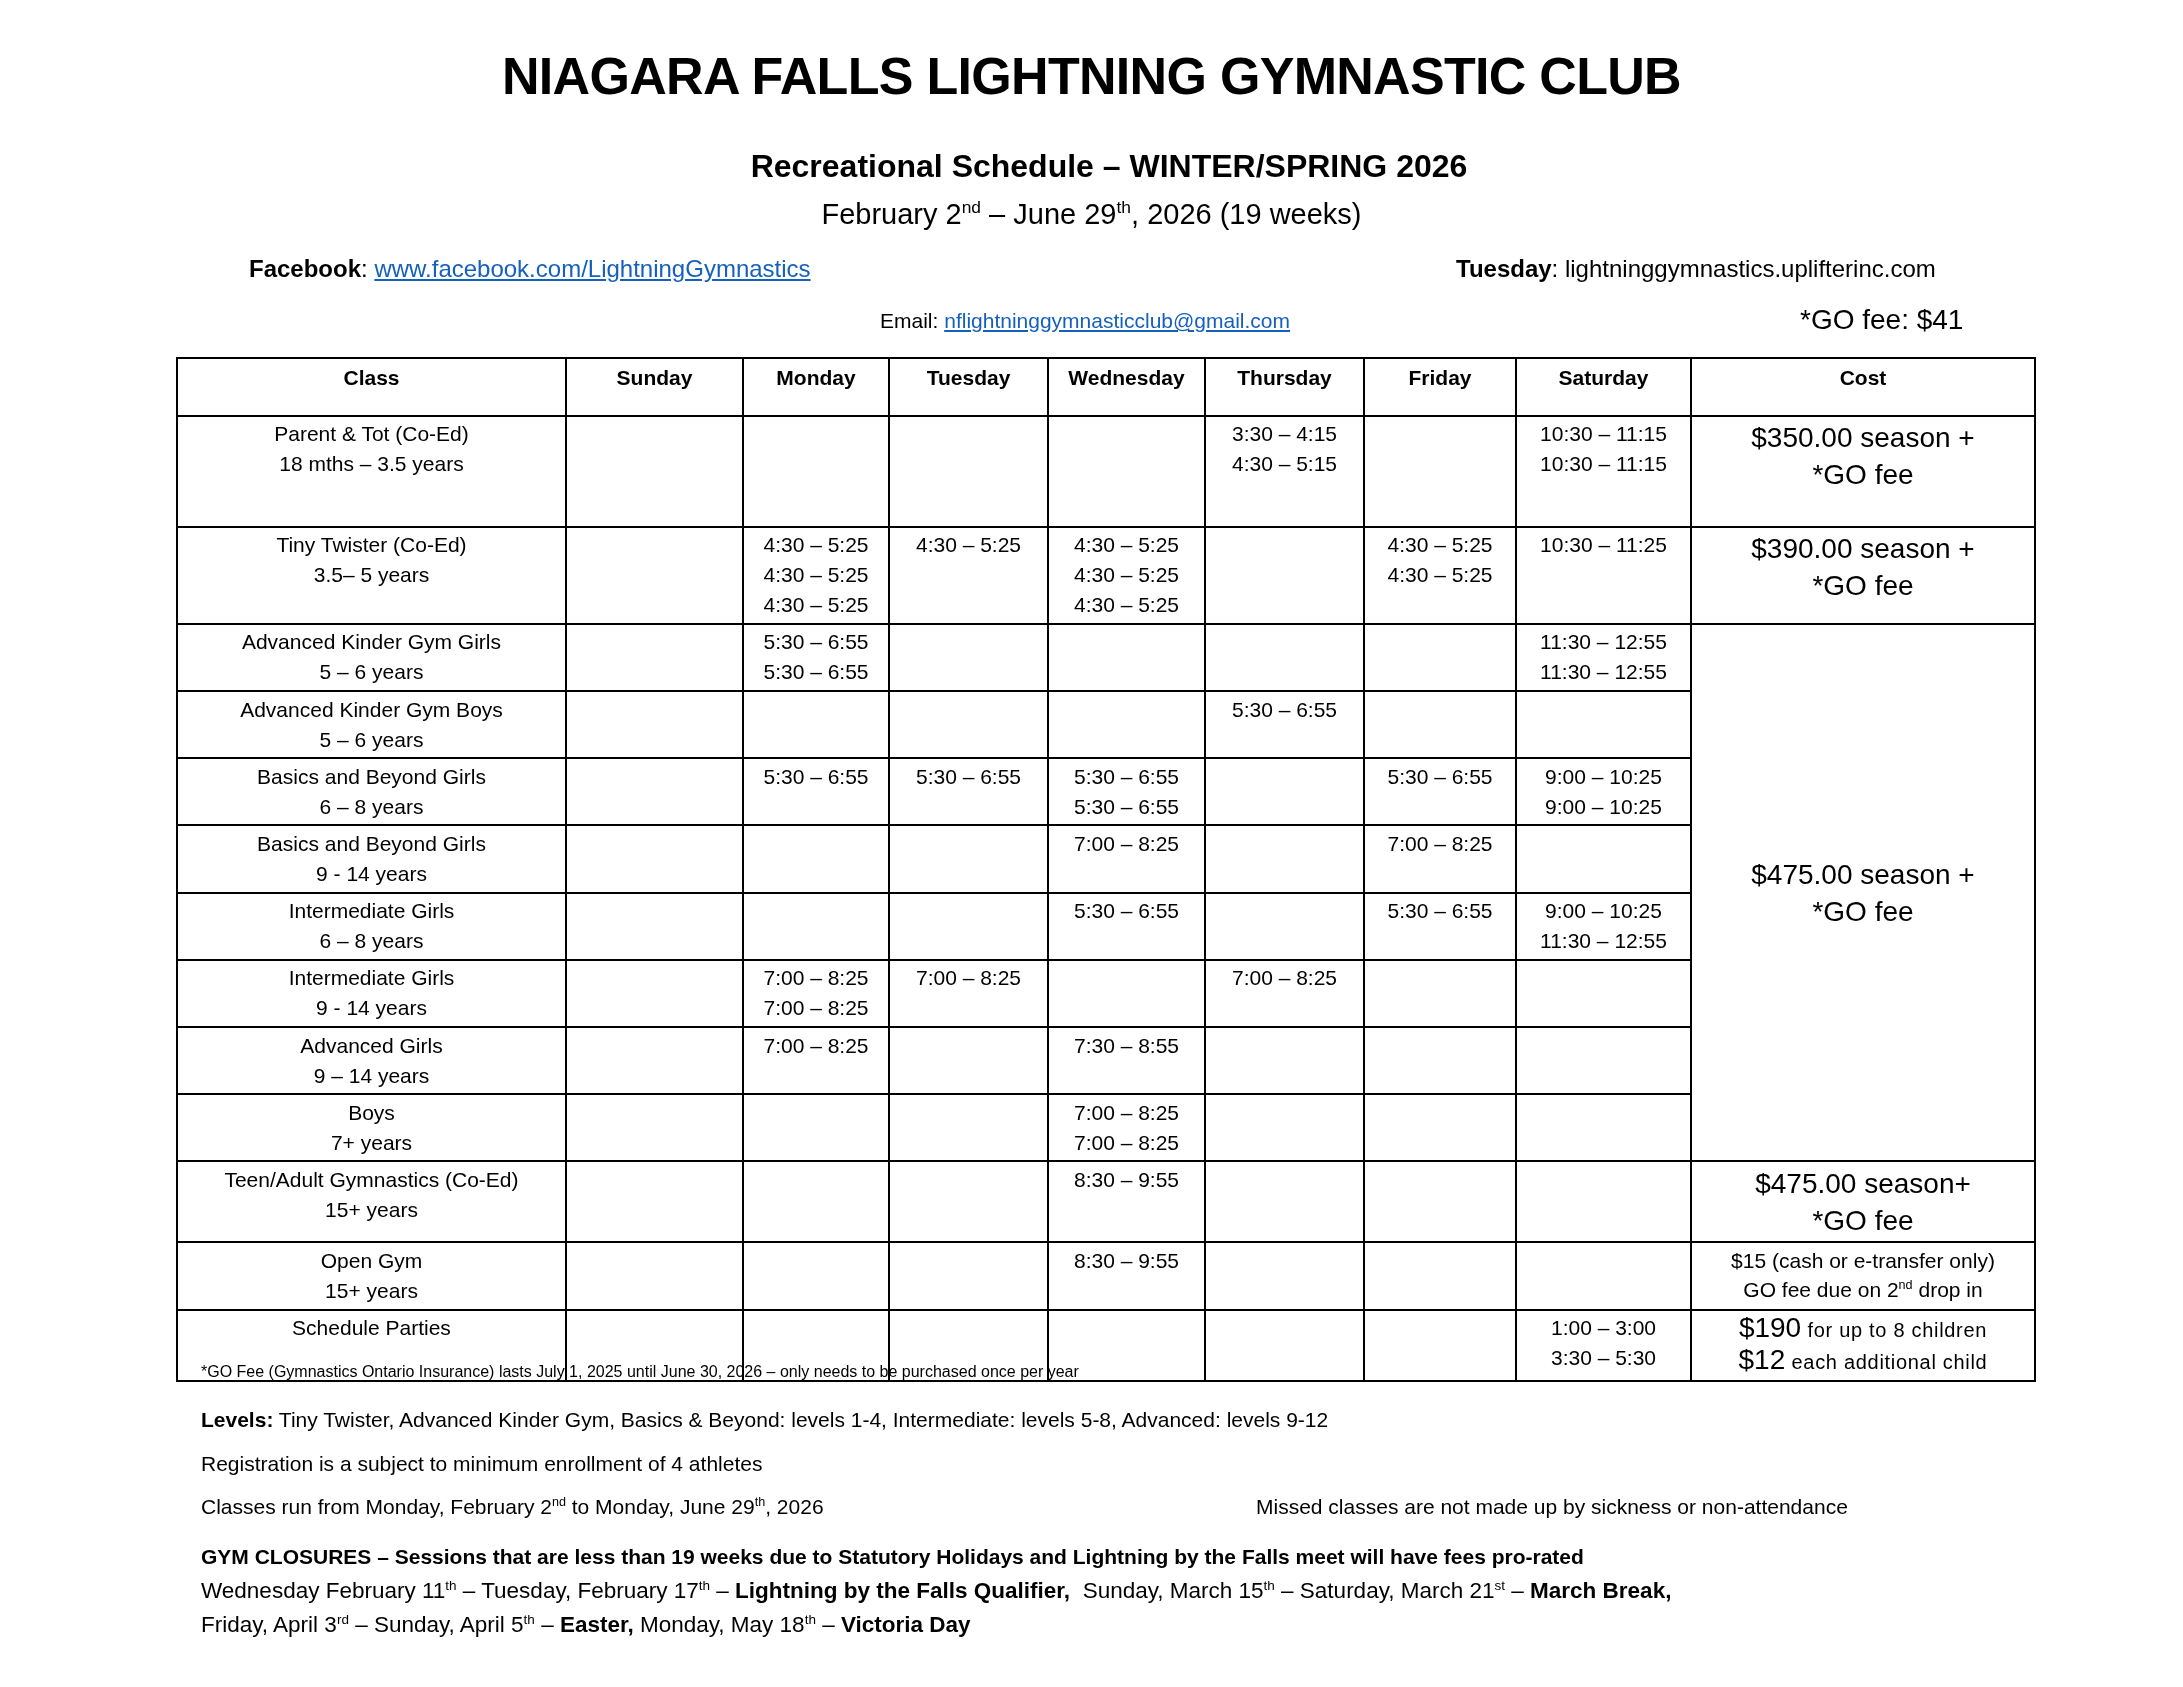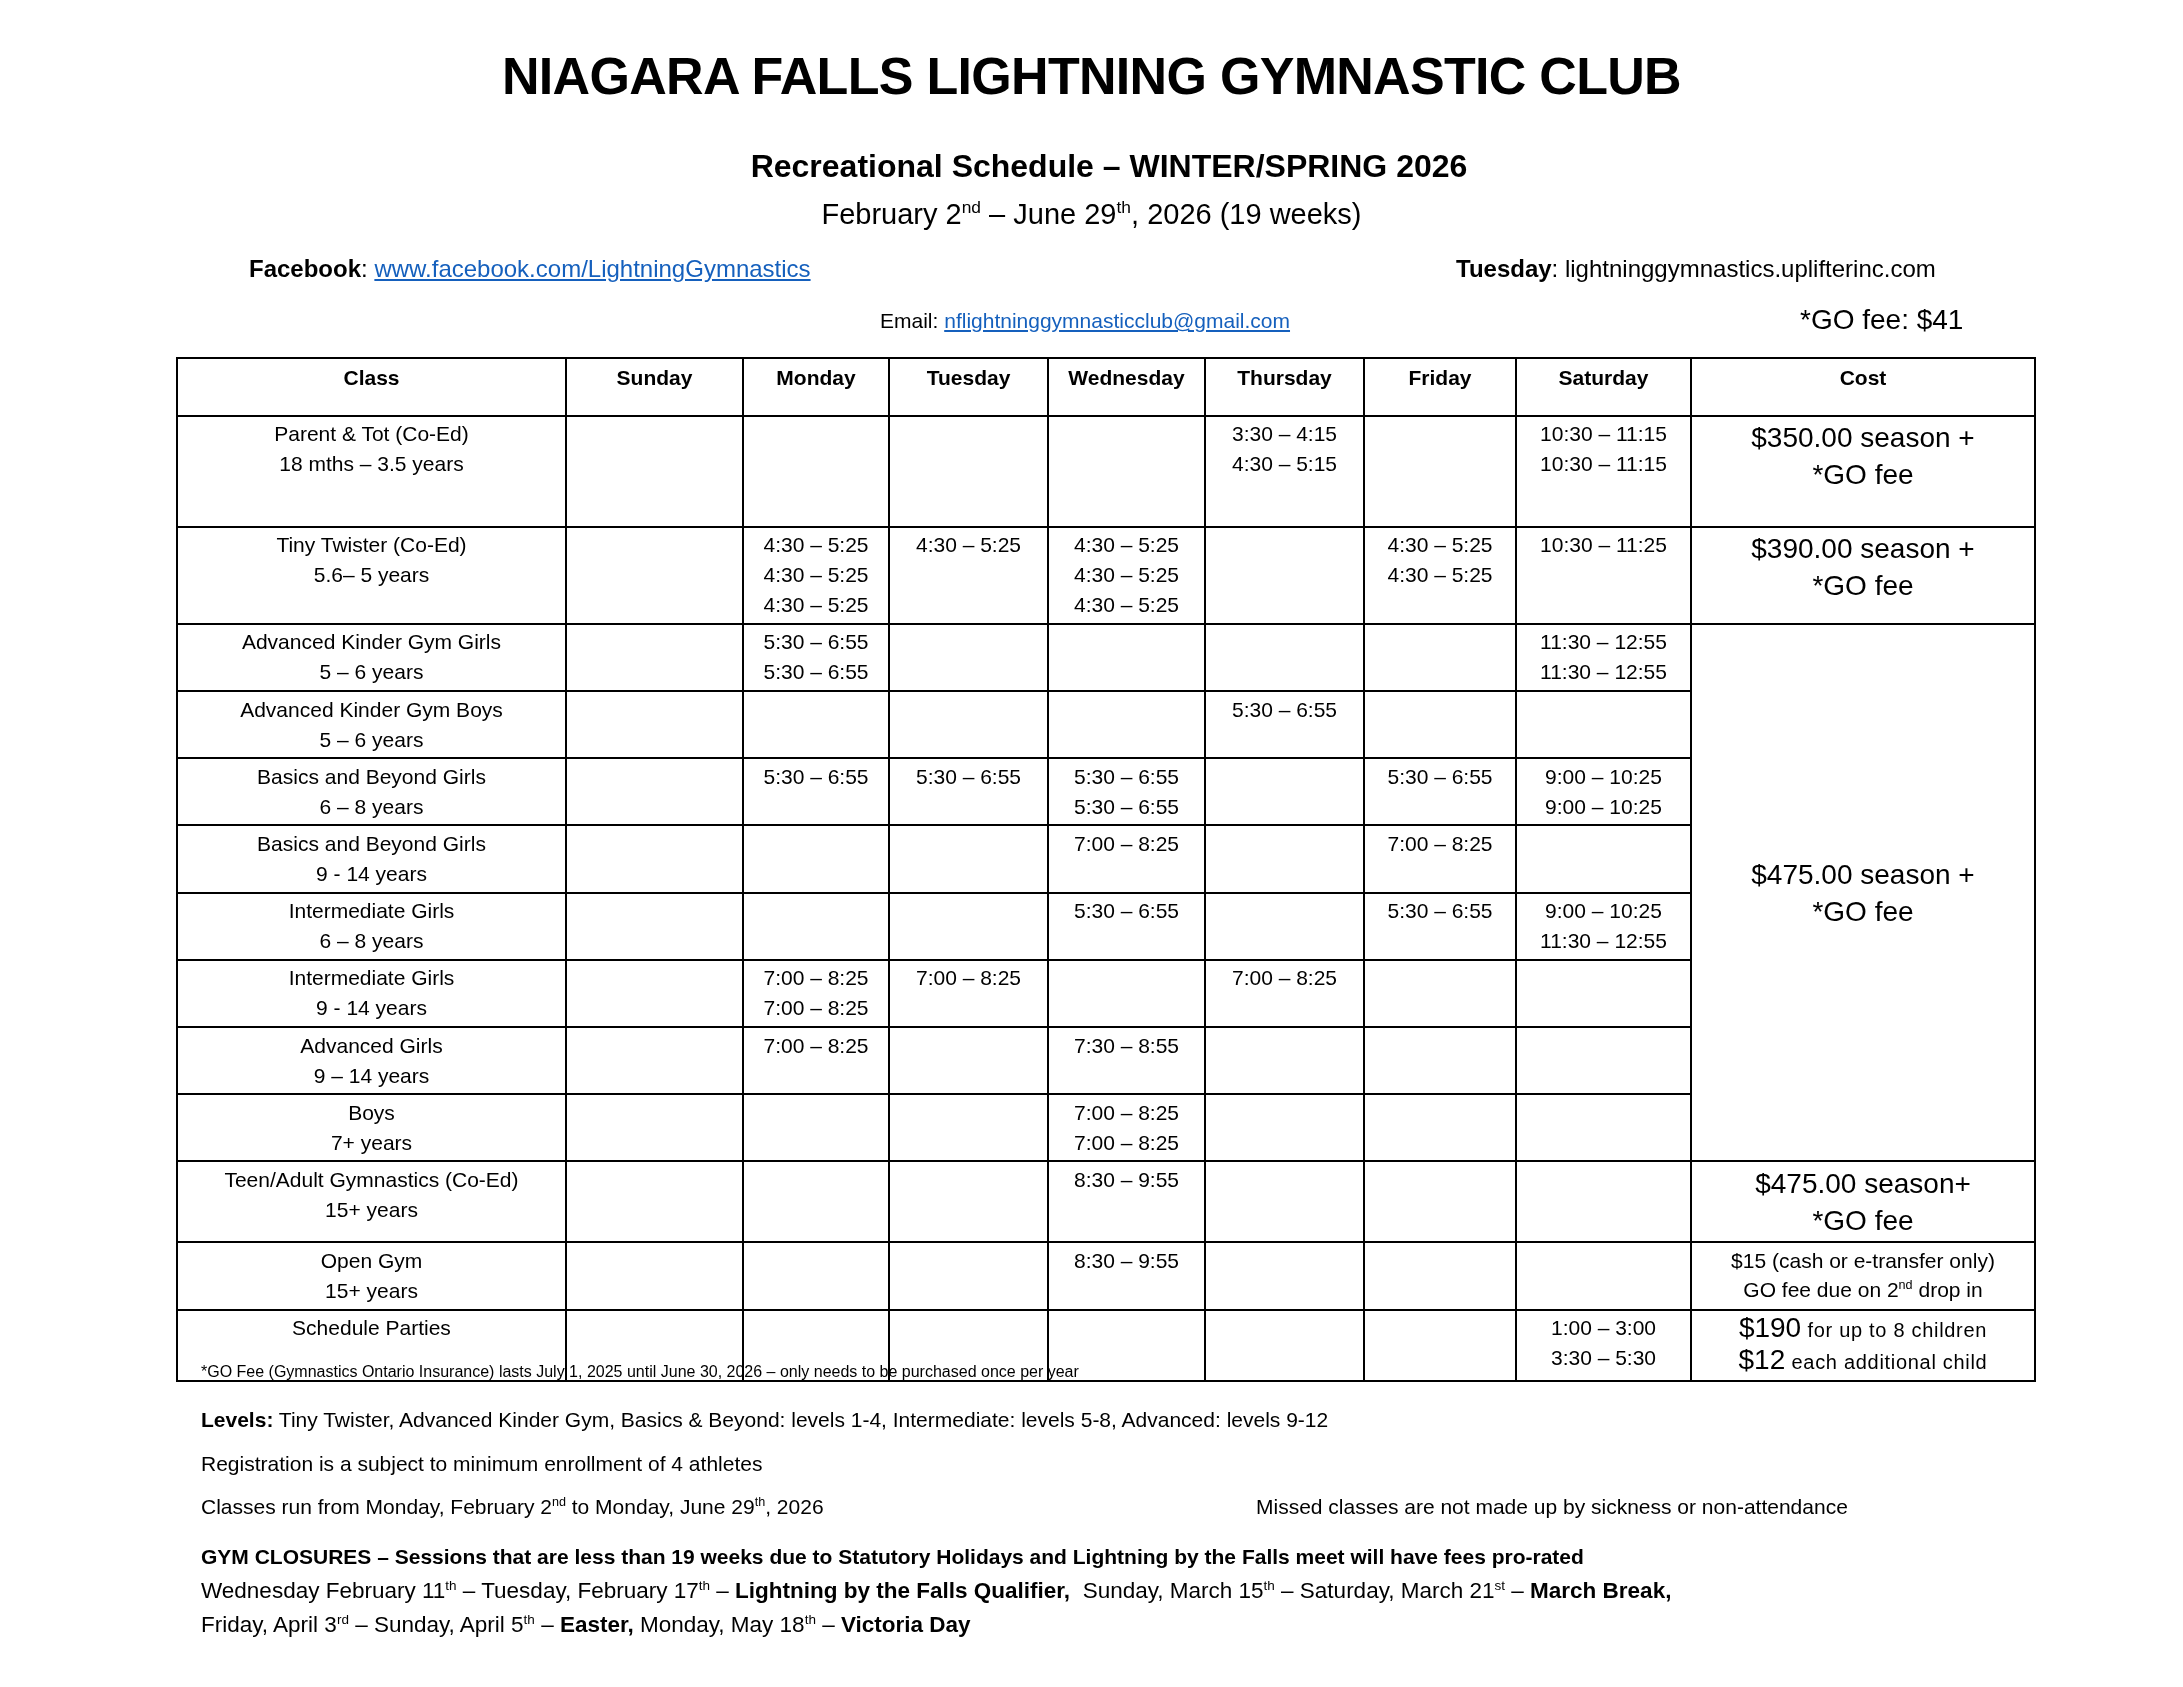--- a/index.html
+++ b/index.html
@@ -92,21 +92,21 @@
 4:30 – 5:15</td>
         <td style="white-space: pre-line;"></td>
         <td style="white-space: pre-line;">10:30 – 11:15
 10:30 – 11:15</td>
         <td class="cost" style="white-space: pre-line;">$350.00  season +
 *GO fee</td>
       </tr>
       <tr style="height: 90px;">
         <td>
           <span class="line">Tiny Twister (Co-Ed)</span>
-          <span class="line">5.6– 5 years</span>
+          <span class="line">3.5– 5 years</span>
         </td>
         <td style="white-space: pre-line;"></td>
         <td style="white-space: pre-line;">4:30 – 5:25
 4:30 – 5:25
 4:30 – 5:25</td>
         <td style="white-space: pre-line;">4:30 – 5:25</td>
         <td style="white-space: pre-line;">4:30 – 5:25
 4:30 – 5:25
 4:30 – 5:25</td>
         <td style="white-space: pre-line;"></td>

